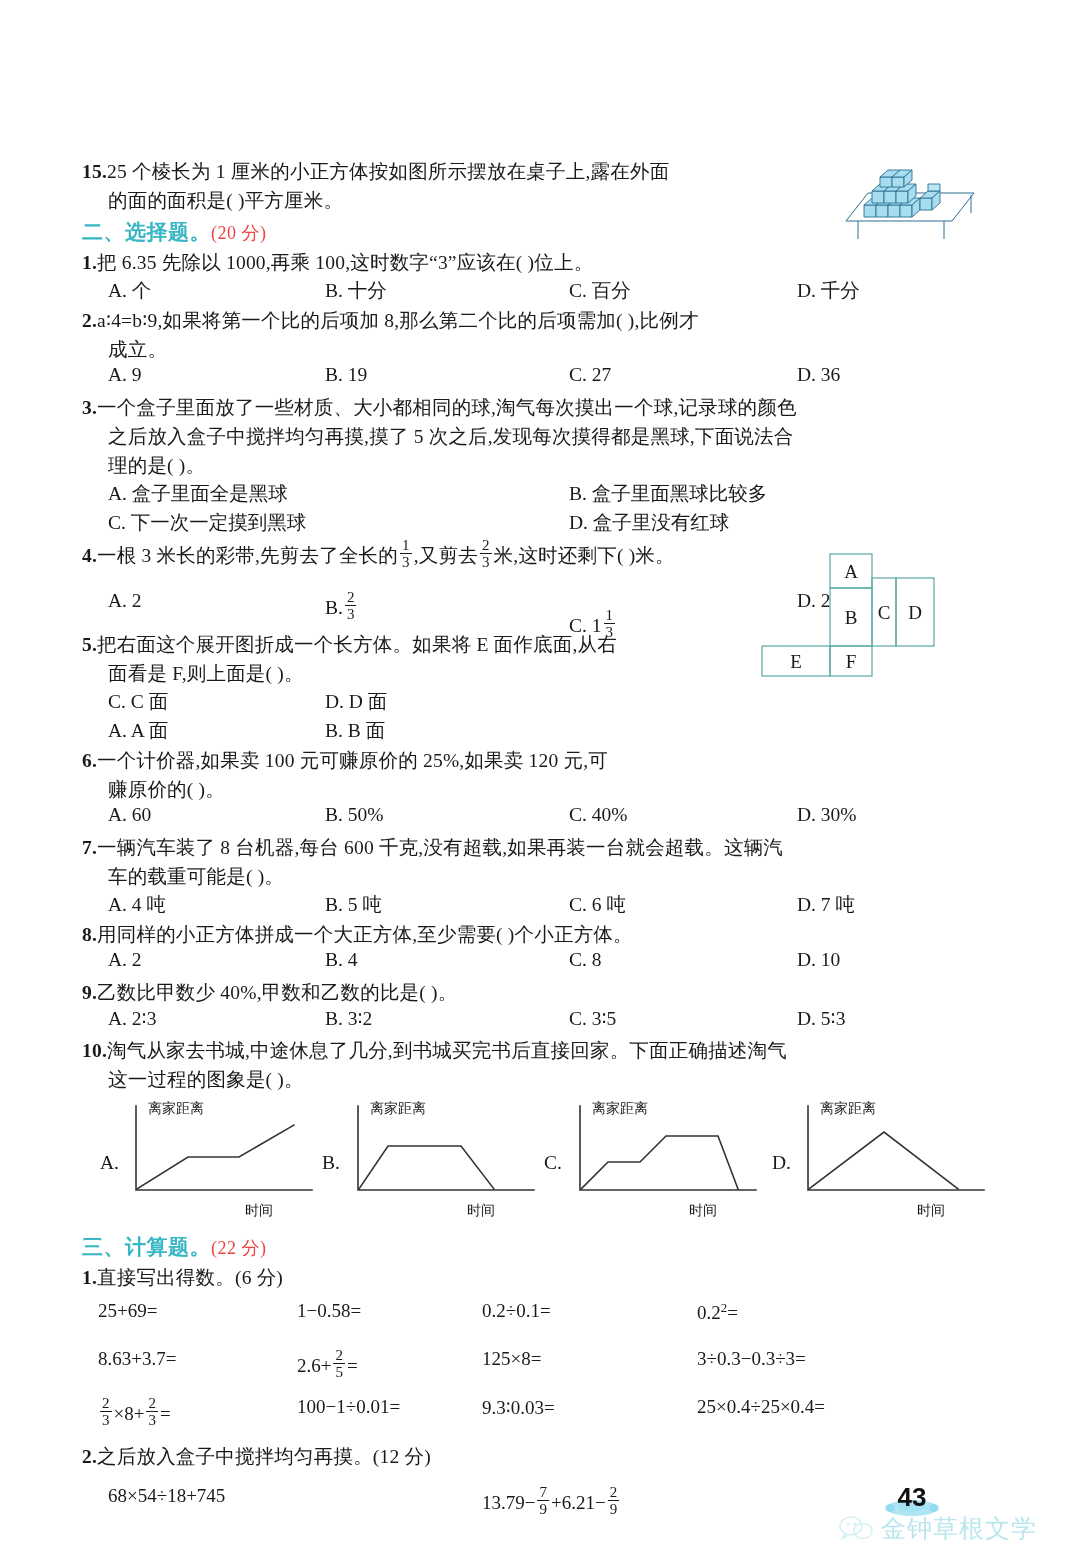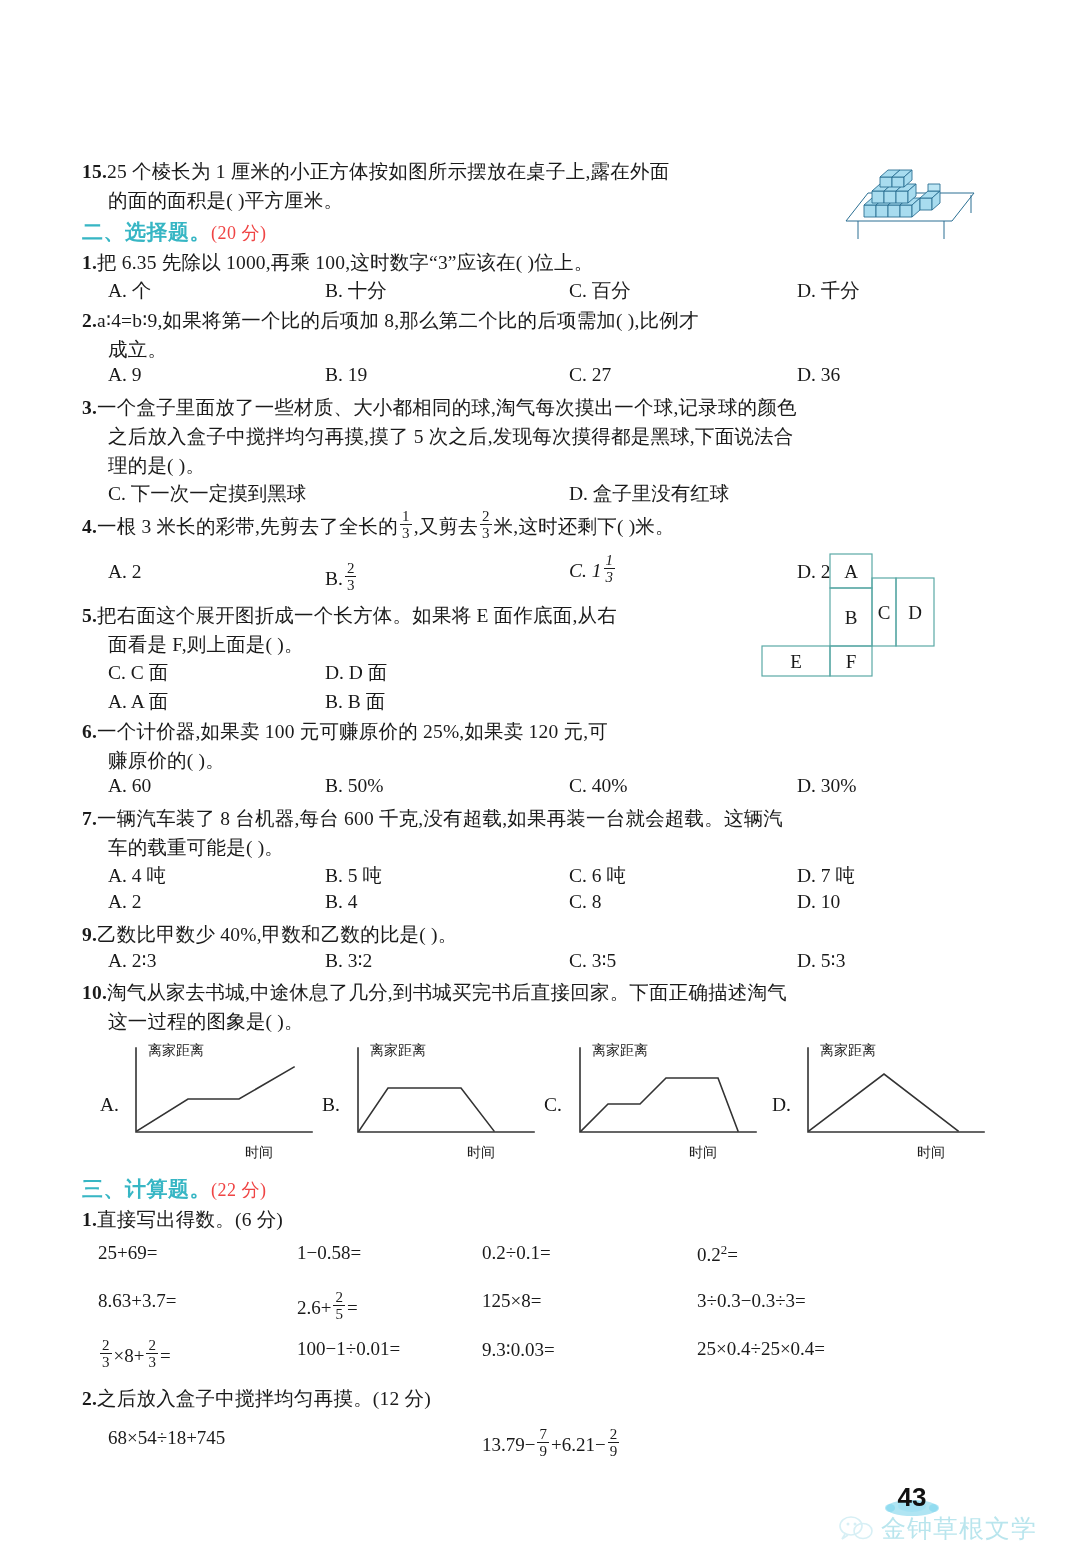--- a/index.html
+++ b/index.html
@@ -282,31 +282,35 @@
       <span class="opt c2">C. 27</span>
       <span class="opt c3">D. 36</span>
     </div>
 
     <div class="q">
       <span class="qnum">3.</span><span>一个盒子里面放了一些材质、大小都相同的球,淘气每次摸出一个球,记录球的颜色</span>
       <span class="body-line indent">之后放入盒子中搅拌均匀再摸,摸了 5 次之后,发现每次摸得都是黑球,下面说法合</span>
       <span class="body-line indent">理的是(        )。</span>
     </div>
     <div class="opts">
+      <span class="opt h0">A. 盒子里面全是黑球</span>
+      <span class="opt h1">B. 盒子里面黑球比较多</span>
+    </div>
+    <div class="opts">
       <span class="opt h0">C. 下一次一定摸到黑球</span>
       <span class="opt h1">D. 盒子里没有红球</span>
     </div>
 
     <div class="q" style="height:40px;">
       <span class="qnum">4.</span><span>一根 3 米长的彩带,先剪去了全长的</span><span class="frac"><span class="num">1</span><span class="den">3</span></span><span>,又剪去</span><span class="frac"><span class="num">2</span><span class="den">3</span></span><span>米,这时还剩下(        )米。</span>
     </div>
     <div class="opts tall" style="height:52px;">
       <span class="opt c0" style="top:12px;">A. 2</span>
       <span class="opt c1" style="top:12px;"><span>B.</span><span class="frac"><span class="num">2</span><span class="den">3</span></span></span>
-      <span class="opt c2" style="top:4px;font-style:italic;"><span>C. 1</span><span class="frac"><span class="num">1</span><span class="den">3</span></span></span>
+      <span class="opt c2" style="top:30px;"><span>C. 1</span><span class="frac"><span class="num">1</span><span class="den">3</span></span></span>
       <span class="opt c3" style="top:12px;">D. 2</span>
     </div>
 
     <div class="q">
       <span class="qnum">5.</span><span>把右面这个展开图折成一个长方体。如果将 E 面作底面,从右</span>
       <span class="body-line indent">面看是 F,则上面是(        )。</span>
     </div>
     <div class="opts narrow">
       <span class="opt c0">C. C 面</span>
       <span class="opt c1">D. D 面</span>
@@ -331,20 +335,23 @@
       <span class="qnum">7.</span><span>一辆汽车装了 8 台机器,每台 600 千克,没有超载,如果再装一台就会超载。这辆汽</span>
       <span class="body-line indent">车的载重可能是(        )。</span>
     </div>
     <div class="opts">
       <span class="opt c0">A. 4 吨</span>
       <span class="opt c1">B. 5 吨</span>
       <span class="opt c2">C. 6 吨</span>
       <span class="opt c3">D. 7 吨</span>
     </div>
 
+    <div class="q">
+      <span class="qnum">8.</span><span>用同样的小正方体拼成一个大正方体,至少需要(        )个小正方体。</span>
+    </div>
     <div class="opts">
       <span class="opt c0">A. 2</span>
       <span class="opt c1">B. 4</span>
       <span class="opt c2">C. 8</span>
       <span class="opt c3">D. 10</span>
     </div>
 
     <div class="q">
       <span class="qnum">9.</span><span>乙数比甲数少 40%,甲数和乙数的比是(        )。</span>
     </div>

